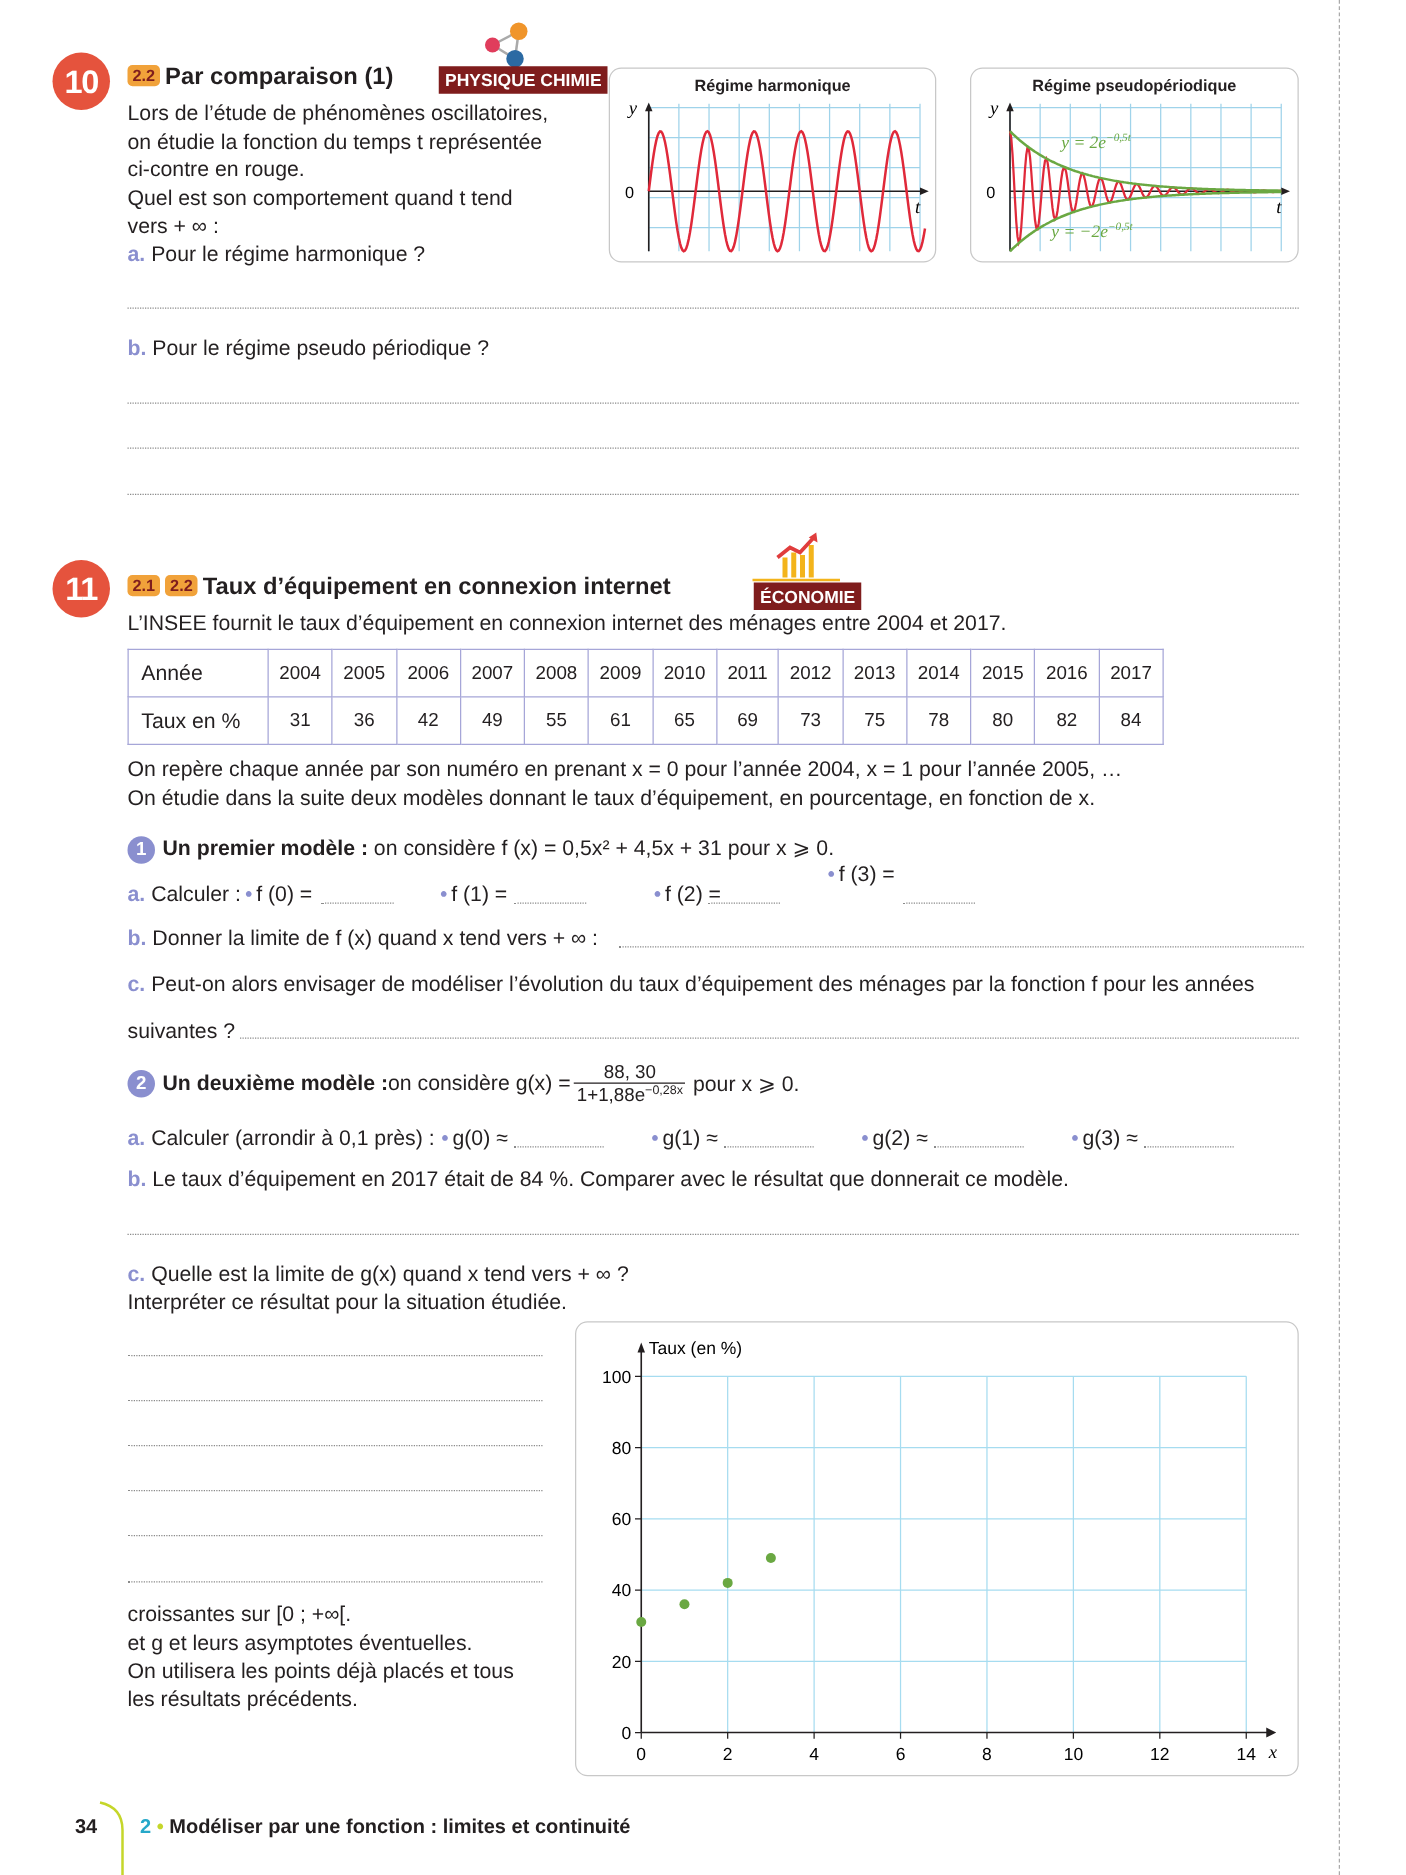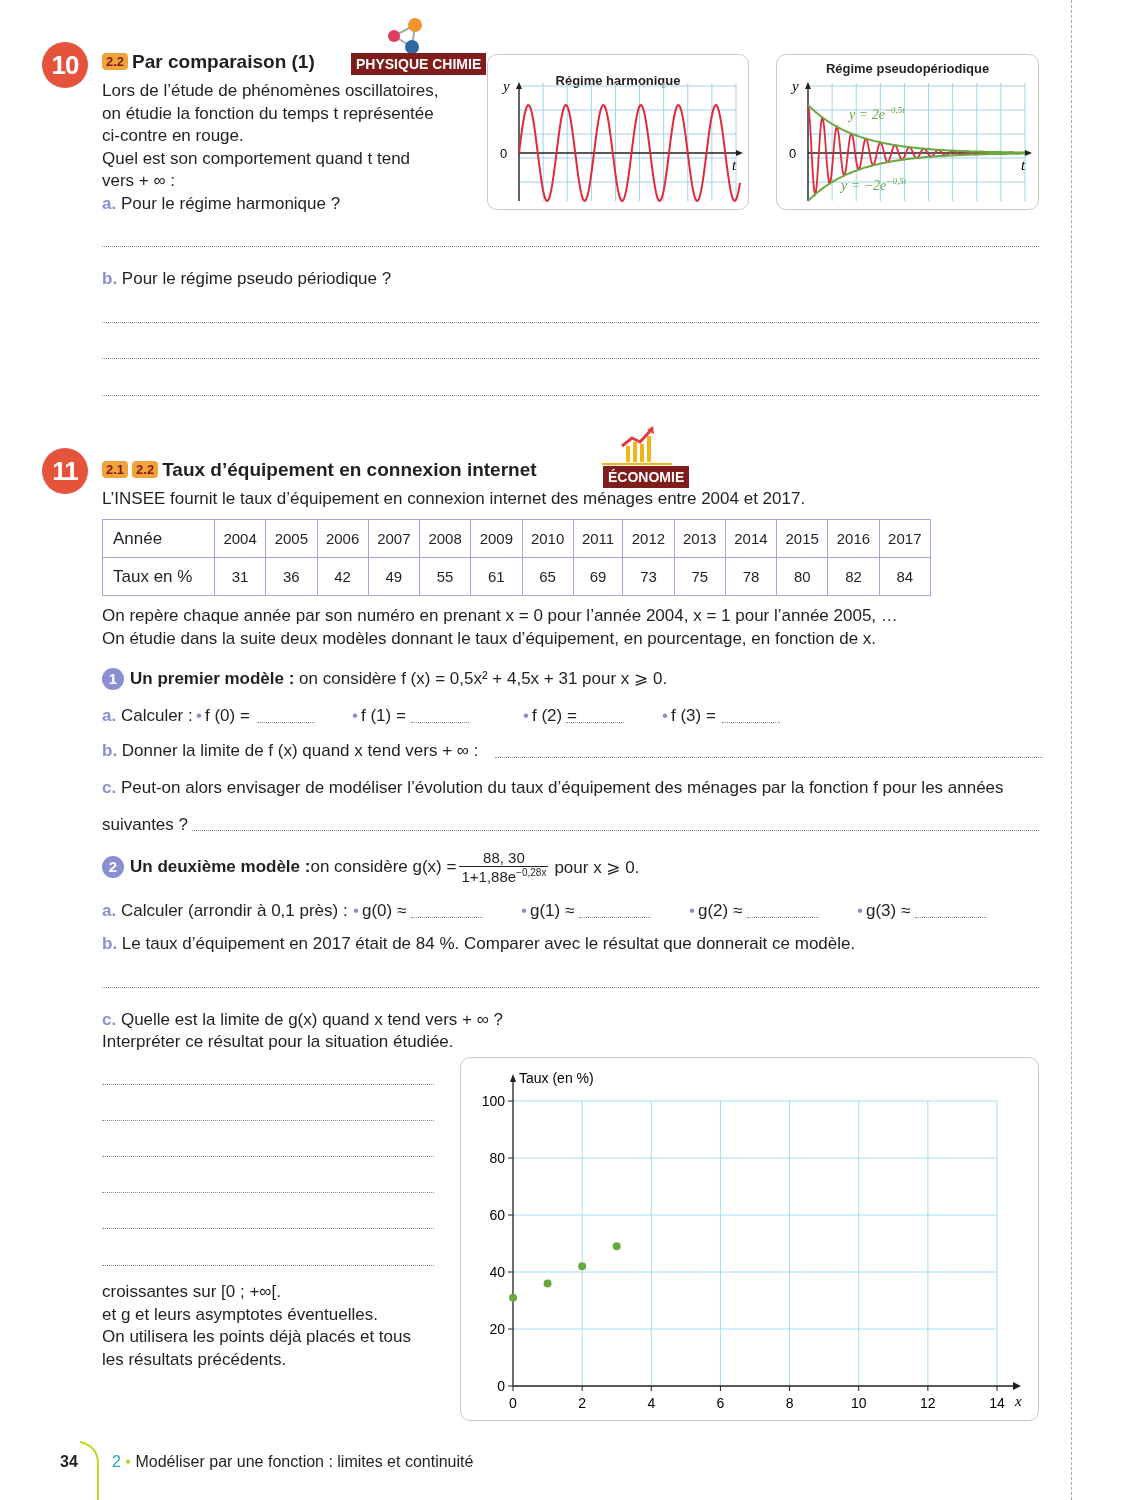--- a/index.html
+++ b/index.html
@@ -49,21 +49,21 @@
 <div class="p" style="left:102px;top:80px;width:360px;">
   <div>Lors de l’étude de phénomènes oscillatoires,</div>
   <div>on étudie la fonction du temps t représentée</div>
   <div>ci-contre en rouge.</div>
   <div>Quel est son comportement quand t tend</div>
   <div>vers + ∞ :</div>
   <div><span class="q">a.</span> <span>Pour le régime harmonique ?</span></div>
 </div>
 
 <div class="graph-box" style="left:487px;top:54px;width:262px;height:156px;">
-  <div class="graph-title" style="top:18px;">Régime harmonique</div>
+  <div class="graph-title" style="top:6px;">Régime harmonique</div>
   <svg class="abs" style="left:0;top:0;" width="262" height="156" id="svgHarm">
       <line x1="31" y1="28" x2="31" y2="146" stroke="#9fd3ea" stroke-width="1"></line>
       <line x1="55.111111111111114" y1="28" x2="55.111111111111114" y2="146" stroke="#9fd3ea" stroke-width="1"></line>
       <line x1="79.22222222222223" y1="28" x2="79.22222222222223" y2="146" stroke="#9fd3ea" stroke-width="1"></line>
       <line x1="103.33333333333333" y1="28" x2="103.33333333333333" y2="146" stroke="#9fd3ea" stroke-width="1"></line>
       <line x1="127.44444444444444" y1="28" x2="127.44444444444444" y2="146" stroke="#9fd3ea" stroke-width="1"></line>
       <line x1="151.55555555555554" y1="28" x2="151.55555555555554" y2="146" stroke="#9fd3ea" stroke-width="1"></line>
       <line x1="175.66666666666666" y1="28" x2="175.66666666666666" y2="146" stroke="#9fd3ea" stroke-width="1"></line>
       <line x1="199.77777777777777" y1="28" x2="199.77777777777777" y2="146" stroke="#9fd3ea" stroke-width="1"></line>
       <line x1="223.88888888888889" y1="28" x2="223.88888888888889" y2="146" stroke="#9fd3ea" stroke-width="1"></line>
@@ -194,21 +194,21 @@
 
 <div class="p" style="left:102px;top:705px;white-space:nowrap;">
   <span class="q">a.</span> <span>Calculer :</span>
 </div>
 <div class="p" style="left:196px;top:705px;"><span class="bullet">•</span><span>f (0) =</span></div>
 <div class="dots" style="left:257px;top:722px;width:58px;"></div>
 <div class="p" style="left:352px;top:705px;"><span class="bullet">•</span><span>f (1) =</span></div>
 <div class="dots" style="left:411px;top:722px;width:58px;"></div>
 <div class="p" style="left:507px;top:705px;margin-left:16px;"><span class="bullet">•</span><span>f (2) =</span></div>
 <div class="dots" style="left:566px;top:722px;width:58px;"></div>
-<div class="p" style="left:662px;top:705px;"><span class="bullet">•</span><span>f (3) =</span></div>
+<div class="p" style="left:662px;top:689px;"><span class="bullet">•</span><span>f (3) =</span></div>
 <div class="dots" style="left:722px;top:722px;width:58px;"></div>
 
 <div class="p" style="left:102px;top:740px;white-space:nowrap;">
   <span class="q">b.</span> <span>Donner la limite de f (x) quand x tend vers + ∞ :</span>
 </div>
 <div class="dots" style="left:495px;top:757px;width:548px;"></div>
 
 <div class="p" style="left:102px;top:777px;white-space:nowrap;">
   <span class="q">c.</span> <span>Peut-on alors envisager de modéliser l’évolution du taux d’équipement des ménages par la fonction f pour les années</span>
 </div>
@@ -314,19 +314,19 @@
       <circle cx="86.57142857142857" cy="225.4" r="4" fill="#6aa842"></circle>
       <circle cx="121.14285714285714" cy="208.3" r="4" fill="#6aa842"></circle>
       <circle cx="155.71428571428572" cy="188.35" r="4" fill="#6aa842"></circle>
     </svg>
 </div>
 
 <div class="footer-num" style="left:60px;top:1453px;">34</div>
 <svg class="abs" style="left:78px;top:1440px;" width="24" height="60" viewBox="0 0 24 60">
   <path d="M2 2 Q 20 6 20 24 L 20 60" fill="none" stroke="#c5d62a" stroke-width="2"></path>
 </svg>
-<div class="abs" style="left:112px;top:1453px;font-size:16px;font-weight:normal;white-space:nowrap;">
+<div class="abs" style="left:112px;top:1453px;font-size:16px;font-weight:bold;white-space:nowrap;">
   <span style="color:#26a8c9;">2</span>
   <span style="color:#c5d62a;">•</span>
   <span>Modéliser par une fonction : limites et continuité</span>
 </div>
 
 <div class="abs" style="left:1071px;top:0;width:0;height:1500px;border-left:1.5px dashed #aaa;"></div>
 
 </body></html>

